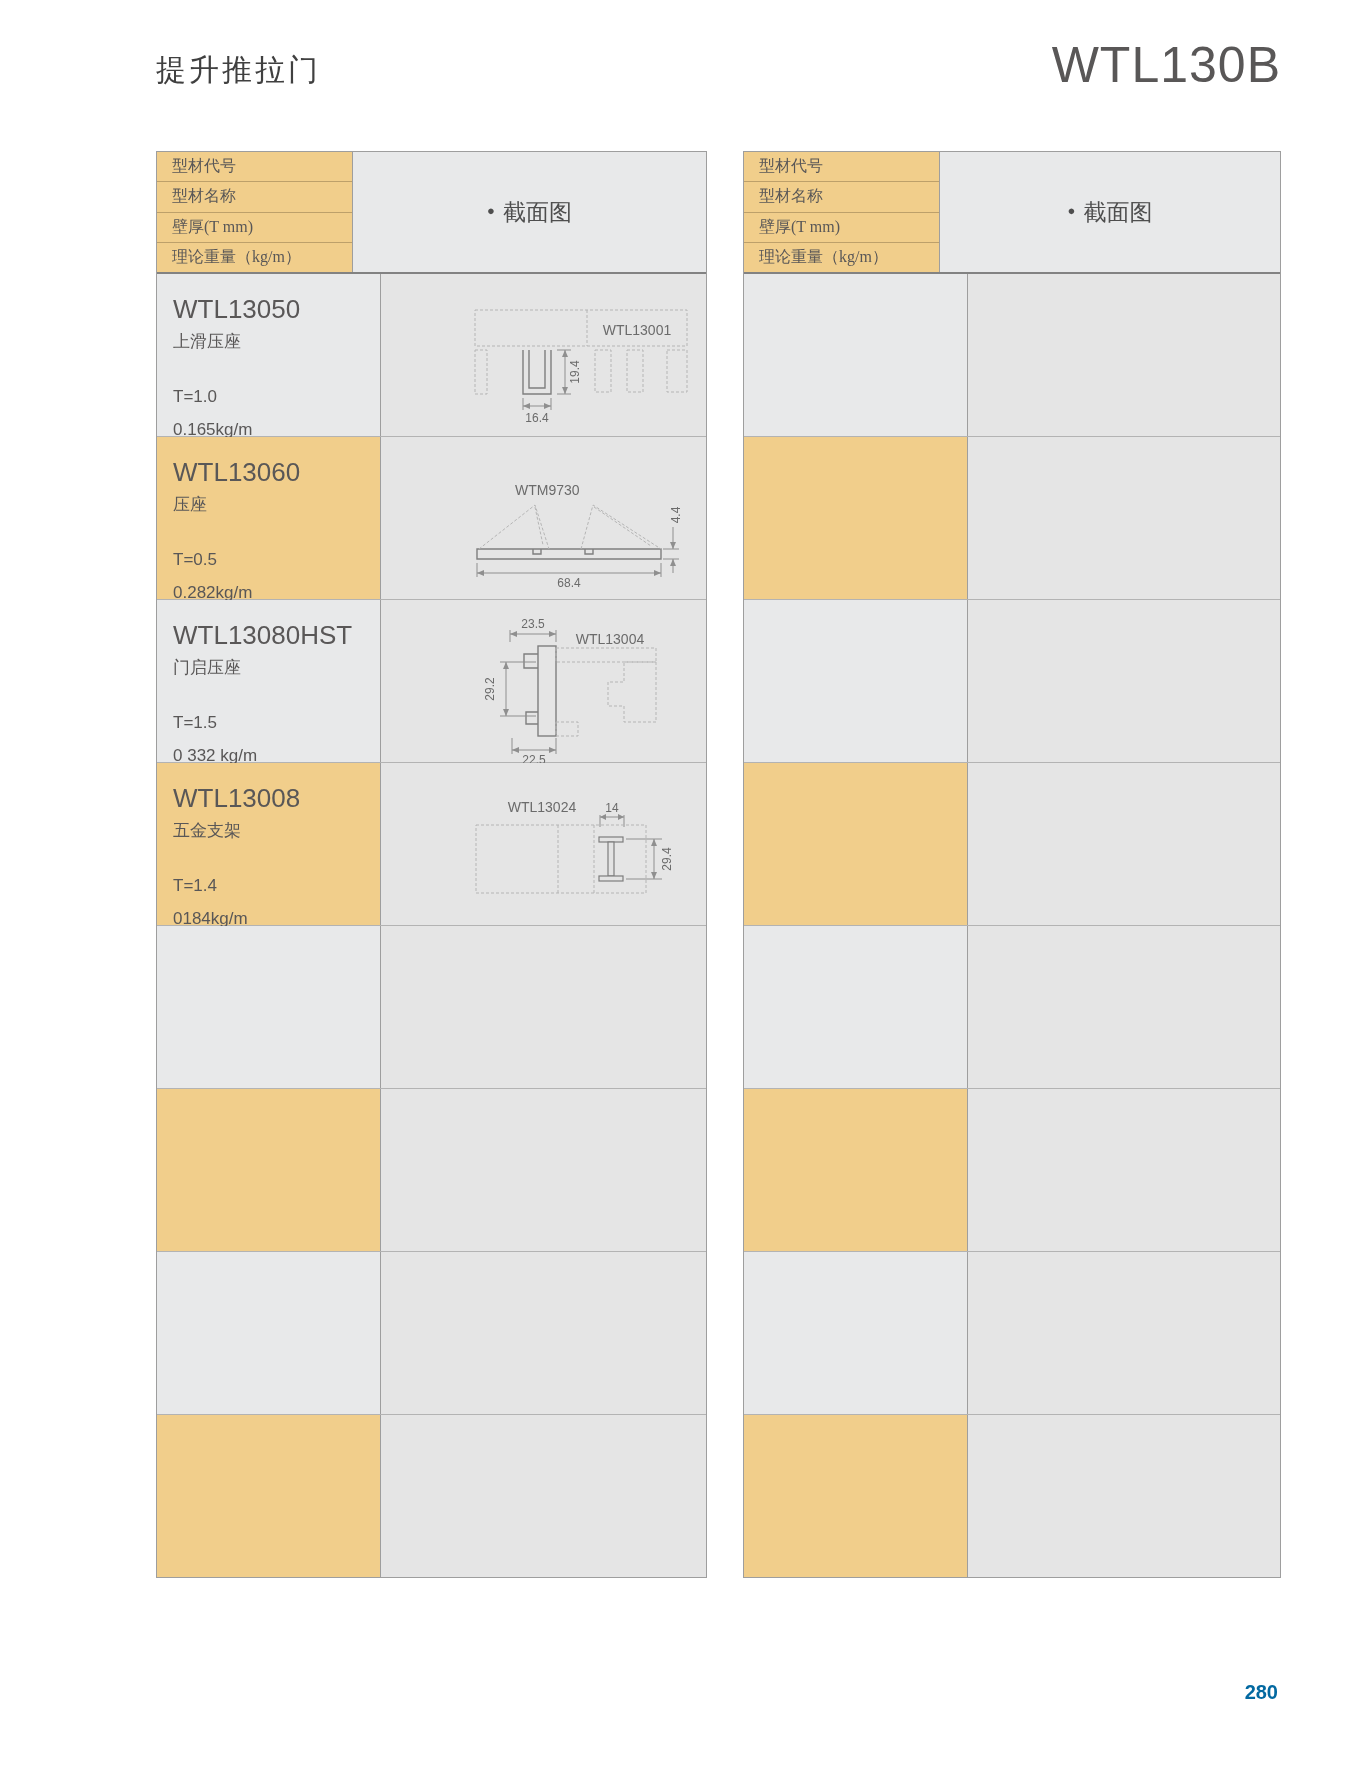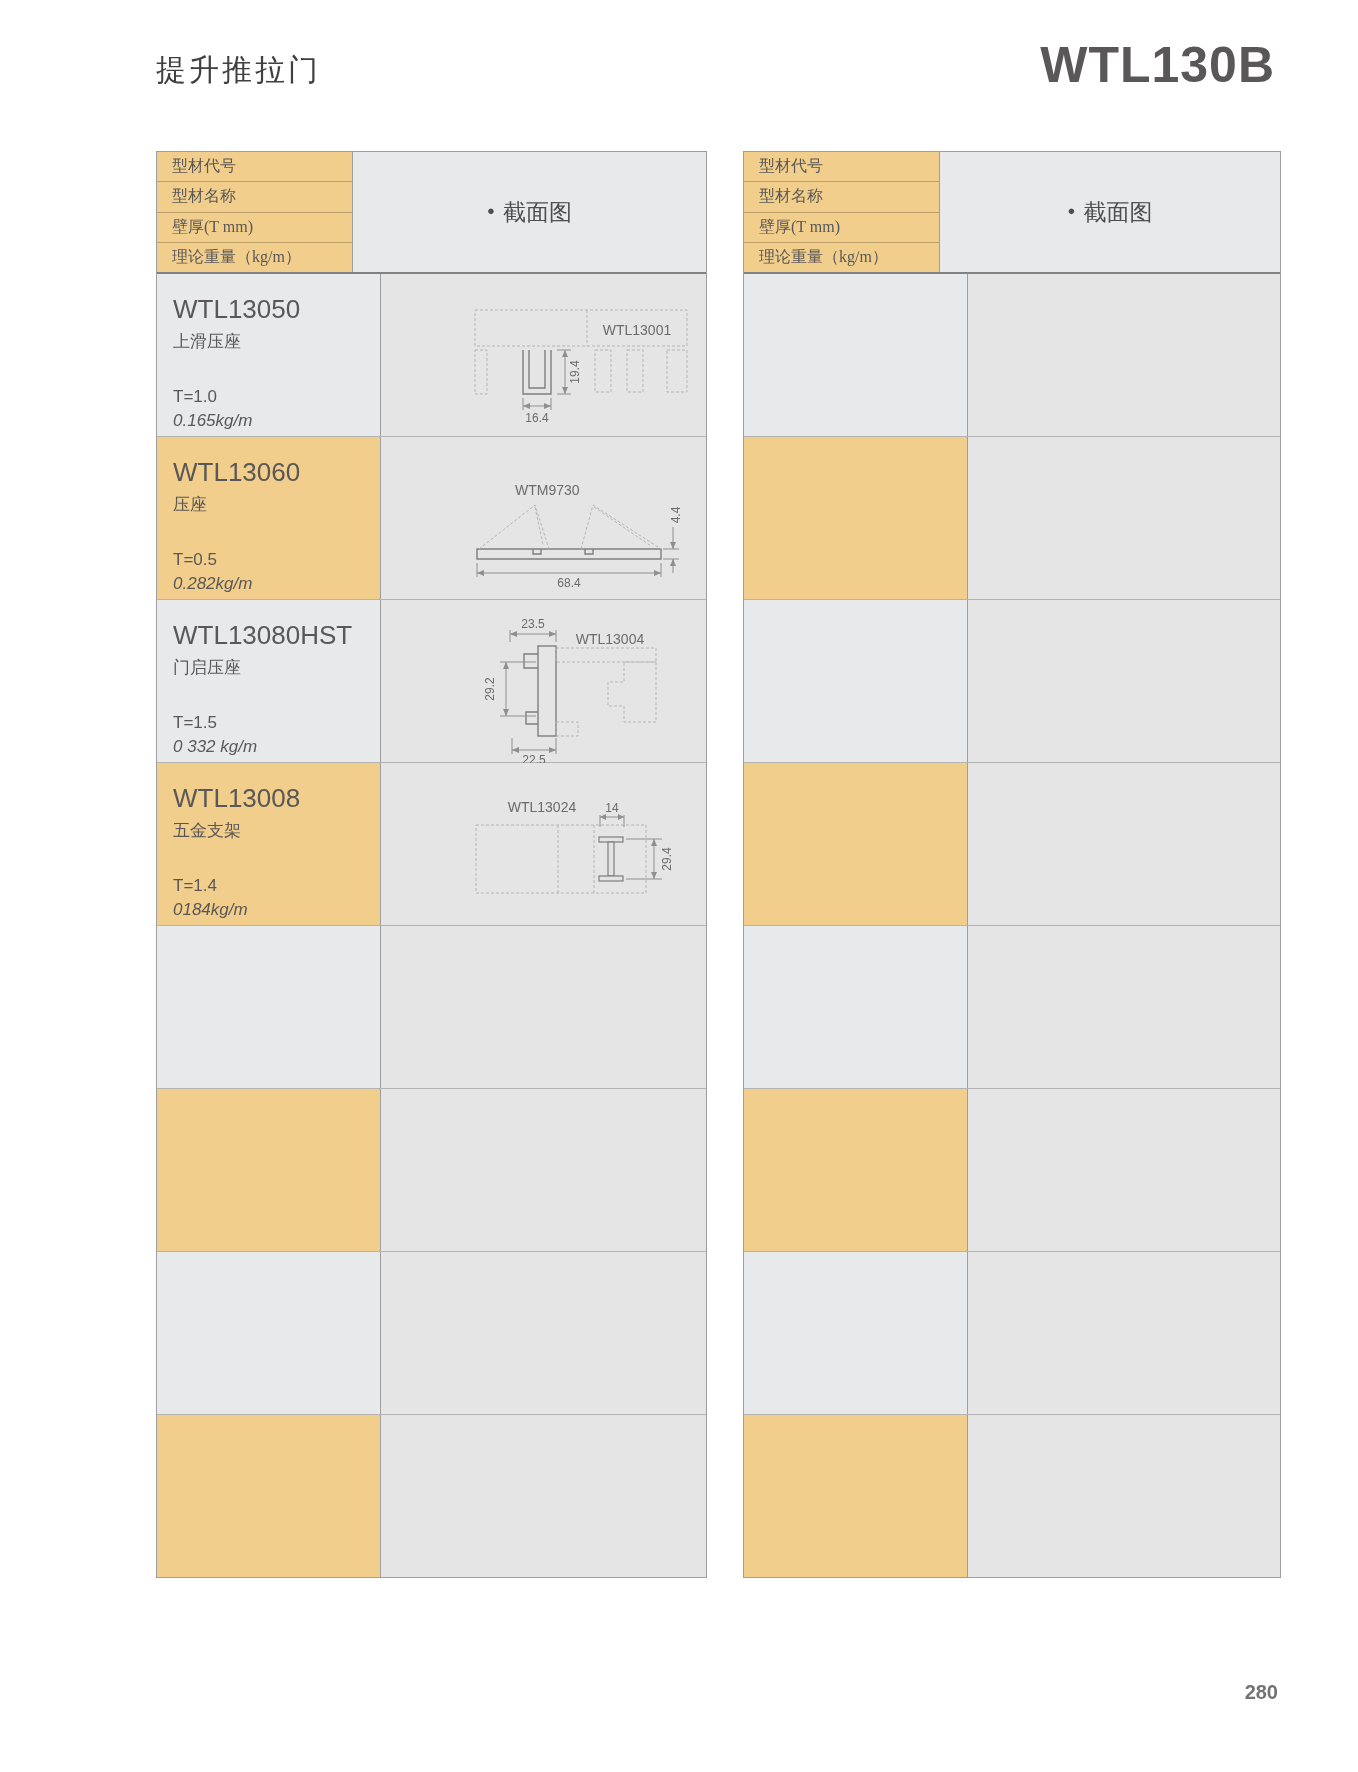--- a/index.html
+++ b/index.html
@@ -2,50 +2,50 @@
 <html><head>
 <meta charset="utf-8">
 <style>
   html,body{margin:0;padding:0;}
   body{
     width:1358px;height:1772px;background:#ffffff;position:relative;
     font-family:"Liberation Sans","DejaVu Sans",sans-serif;color:#595757;
     overflow:hidden;
   }
   .page-title{position:absolute;left:156px;top:50px;font-size:30px;letter-spacing:3px;color:#404040;}
-  .model-title{position:absolute;right:83px;top:36px;font-size:50px;font-weight:700;letter-spacing:1px;color:#595757;}
+  .model-title{position:absolute;right:77px;top:36px;font-size:50px;font-weight:400;letter-spacing:1px;color:#595757;}
   .ptable{position:absolute;top:151px;border:1px solid #9e9e9e;box-sizing:border-box;background:#fff;}
   .ptable.t-left{left:156px;width:551px;}
   .ptable.t-right{left:743px;width:538px;}
   .thead{display:flex;height:120px;border-bottom:2px solid #828282;}
   .hcol{width:195px;display:flex;flex-direction:column;flex:none;font-family:Liberation Serif, serif;}
   .hcell{flex:1;background:#F1CE8B;border-bottom:1px solid #bda06a;display:flex;align-items:center;
          padding-left:15px;font-size:16px;color:#595757;box-sizing:border-box;}
   .hcell:last-child{border-bottom:none;}
   .hsection{flex:1;background:#E8E9EA;border-left:1px solid #9e9e9e;display:flex;align-items:center;
             justify-content:center;font-size:23px;color:#4e4e4e;}
   .bullet{font-size:13px;margin-right:8px;position:relative;top:-2px;}
   .trow{display:flex;height:162px;border-bottom:1px solid #b3b3b3;}
   .trow:last-child{border-bottom:none;}
   .cell-info{width:223px;flex:none;box-sizing:border-box;padding:20px 8px 0 16px;}
   .bg-gray{background:#E8E9EA;}
   .bg-orange{background:#F1CE8B;}
   .cell-diagram{flex:1;background:#e5e5e5;border-left:1px solid #9e9e9e;position:relative;}
   .p-code{font-size:26px;color:#595757;}
   .p-name{font-size:17px;color:#595757;margin-top:5px;}
   .p-thickness{font-size:17px;color:#595757;margin-top:34px;}
-  .p-weight{font-size:17px;color:#595757;margin-top:4px;font-style:italic;}
+  .p-weight{font-size:17px;color:#595757;margin-top:13px;}
   .dsvg{position:absolute;}
   .dsvg text{font-family:"Liberation Sans","DejaVu Sans",sans-serif;fill:#6b6b6b;}
   .ctx{fill:none;stroke:#b5b5b5;stroke-width:1;stroke-dasharray:3 2;}
   .sol{fill:none;stroke:#7f7f7f;stroke-width:1.4;}
   .solfill{fill:#e3e3e3;stroke:#7d7d7d;stroke-width:1.2;}
   .dim{fill:none;stroke:#8f8f8f;stroke-width:1;}
   .arr{fill:#8f8f8f;stroke:none;}
-  .page-number{position:absolute;right:80px;top:1681px;font-size:20px;font-weight:600;color:#737373;}
+  .page-number{position:absolute;right:80px;top:1681px;font-size:20px;font-weight:600;color:#0369a1;}
 </style>
 </head>
 <body>
 
 <div class="page-title">提升推拉门</div>
 <div class="model-title">WTL130B</div>
 
 <div class="ptable t-left">
   <div class="thead">
     <div class="hcol">

